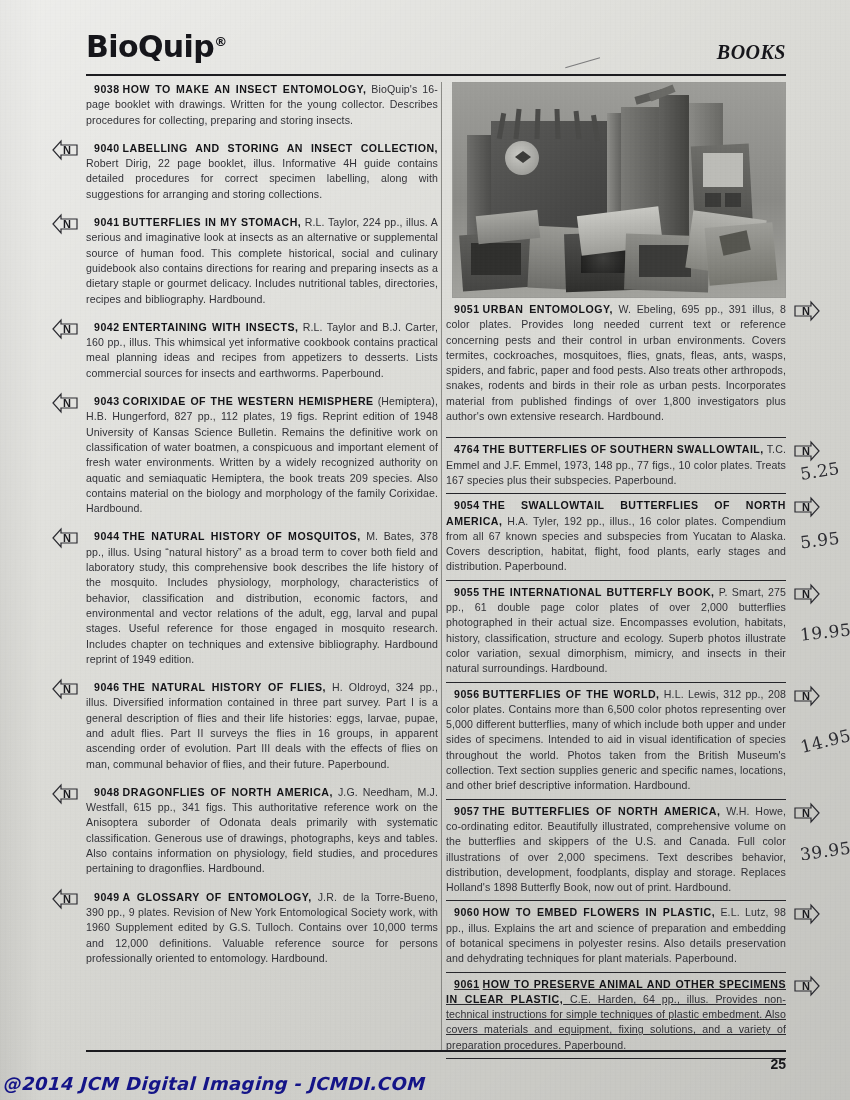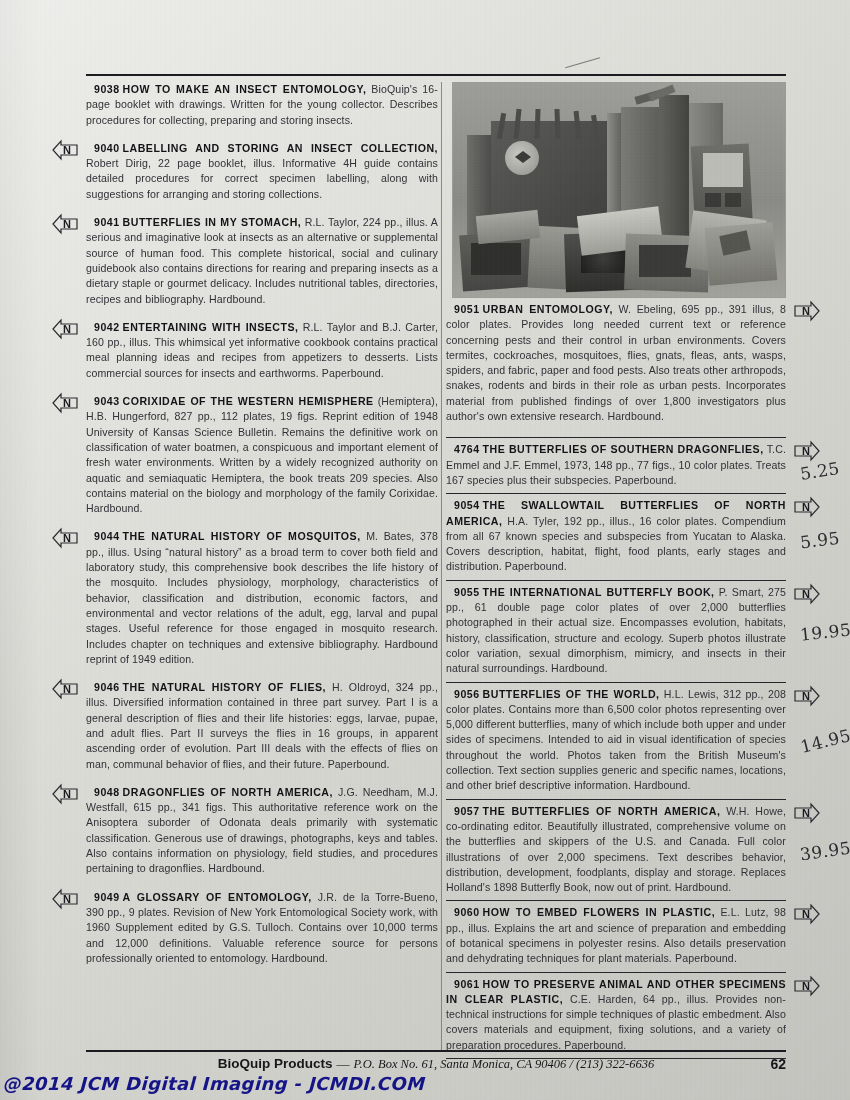--- a/index.html
+++ b/index.html
@@ -117,21 +117,21 @@
   }
   .entry .num { margin-right: 3px; padding-left: 8px; }
   .entry .body { color: #303036; }
 
   
   .boxed {
     border-top: 1.6px solid #25252a;
     padding: 4px 0 5px 0;
     margin-bottom: 0;
   }
-  .boxed.last { border-bottom: 1.6px solid #25252a; }
+  .boxed.last { border-bottom: 1.6px solid #25252a; text-decoration: underline; }
 
   
   .nmark {
     position: absolute;
     width: 26px;
     height: 22px;
     font-family: "Liberation Sans", sans-serif;
     font-size: 11px;
     font-weight: bold;
     color: #1a1a1f;
@@ -231,20 +231,24 @@
     border-top: 1px solid rgba(40,40,45,.55);
     transform: rotate(-16deg);
   }
 </style>
 </head>
 <body>
 
 <div id="page">
   <div id="sheet">
 
+    <div class="masthead">
+      <div class="brand"><span>BioQuip</span><span class="reg">®</span></div>
+      <div class="section-label">BOOKS</div>
+    </div>
     <div class="masthead-rule"></div>
     <div class="stray"></div>
 
     <div class="col-divider"></div>
 
     <div class="photo">
       <div class="inner">
         <div class="bg"></div>
 
         <div class="bk s" style="left:14px;top:52px;width:24px;height:118px;background:linear-gradient(to right,#6e6e6b,#4c4c4a);"></div>
@@ -336,21 +340,21 @@
           </div></div>
       </div>
 
     <div class="col col-right" id="right-col" style="top:302px;">
         <div class="entry"><span class="num">9051</span><span class="title">URBAN ENTOMOLOGY,</span><span class="body"> W. Ebeling, 695 pp., 391 illus, 8 color plates. Provides long needed current text or reference concerning pests and their control in urban environments. Covers termites, cockroaches, mosquitoes, flies, gnats, fleas, ants, wasps, spiders, and fabric, paper and food pests. Also treats other arthropods, snakes, rodents and birds in their role as urban pests. Incorporates material from published findings of over 1,800 investigators plus author's own extensive research. Hardbound.</span><div class="nmark right" style="position: absolute; top: -2px; right: -34px;">
             <svg width="26" height="22" viewBox="0 0 26 22" aria-hidden="true">
               <polygon points="25,11 17,2 17,6 1,6 1,16 17,16 17,20" fill="none" stroke="#2a2a30" stroke-width="1.2"></polygon>
             </svg>
             <span style="margin-left: -2px;">N</span>
           </div></div>
-        <div class="entry boxed"><span class="num">4764</span><span class="title">THE BUTTERFLIES OF SOUTHERN DRAGONFLIES,</span><span class="body"> T.C. Emmel and J.F. Emmel, 1973, 148 pp., 77 figs., 10 color plates. Treats 167 species plus their subspecies. Paperbound.</span><div class="nmark right" style="position: absolute; top: 2px; right: -34px;">
+        <div class="entry boxed"><span class="num">4764</span><span class="title">THE BUTTERFLIES OF SOUTHERN SWALLOWTAIL,</span><span class="body"> T.C. Emmel and J.F. Emmel, 1973, 148 pp., 77 figs., 10 color plates. Treats 167 species plus their subspecies. Paperbound.</span><div class="nmark right" style="position: absolute; top: 2px; right: -34px;">
             <svg width="26" height="22" viewBox="0 0 26 22" aria-hidden="true">
               <polygon points="25,11 17,2 17,6 1,6 1,16 17,16 17,20" fill="none" stroke="#2a2a30" stroke-width="1.2"></polygon>
             </svg>
             <span style="margin-left: -2px;">N</span>
           </div></div>
         <div class="entry boxed"><span class="num">9054</span><span class="title">THE SWALLOWTAIL BUTTERFLIES OF NORTH AMERICA,</span><span class="body"> H.A. Tyler, 192 pp., illus., 16 color plates. Compendium from all 67 known species and subspecies from Yucatan to Alaska. Covers description, habitat, flight, food plants, early stages and distribution. Paperbound.</span><div class="nmark right" style="position: absolute; top: 2px; right: -34px;">
             <svg width="26" height="22" viewBox="0 0 26 22" aria-hidden="true">
               <polygon points="25,11 17,2 17,6 1,6 1,16 17,16 17,20" fill="none" stroke="#2a2a30" stroke-width="1.2"></polygon>
             </svg>
             <span style="margin-left: -2px;">N</span>
@@ -390,20 +394,19 @@
     <div id="price-layer">
         <div class="price" style="left: 800px; top: 460.849px; transform: rotate(-9deg);">5.25</div>
         <div class="price" style="left: 800px; top: 529.589px; transform: rotate(-7deg);">5.95</div>
         <div class="price" style="left: 800px; top: 622.498px; transform: rotate(-6deg);">19.95</div>
         <div class="price" style="left: 800px; top: 730.704px; transform: rotate(-14deg);">14.95</div>
         <div class="price" style="left: 800px; top: 841.357px; transform: rotate(-8deg);">39.95</div>
       </div>
 
     <div class="footer-rule"></div>
     <div class="footer">
-      <div class="footer-text"><span class="fb">BioQuip Products</span><span style="margin:0 4px;">—</span><span class="fi">P.O. Box No. 61, Santa Monica, CA 90406 / (213) 322-6636</span></div>
-      <div class="page-number">62</div>
+      <div class="page-number">25</div>
     </div>
 
     <div class="watermark">@2014 JCM Digital Imaging - JCMDI.COM</div>
   </div>
   <div id="grain"></div>
 </div>
 
 </body></html>

